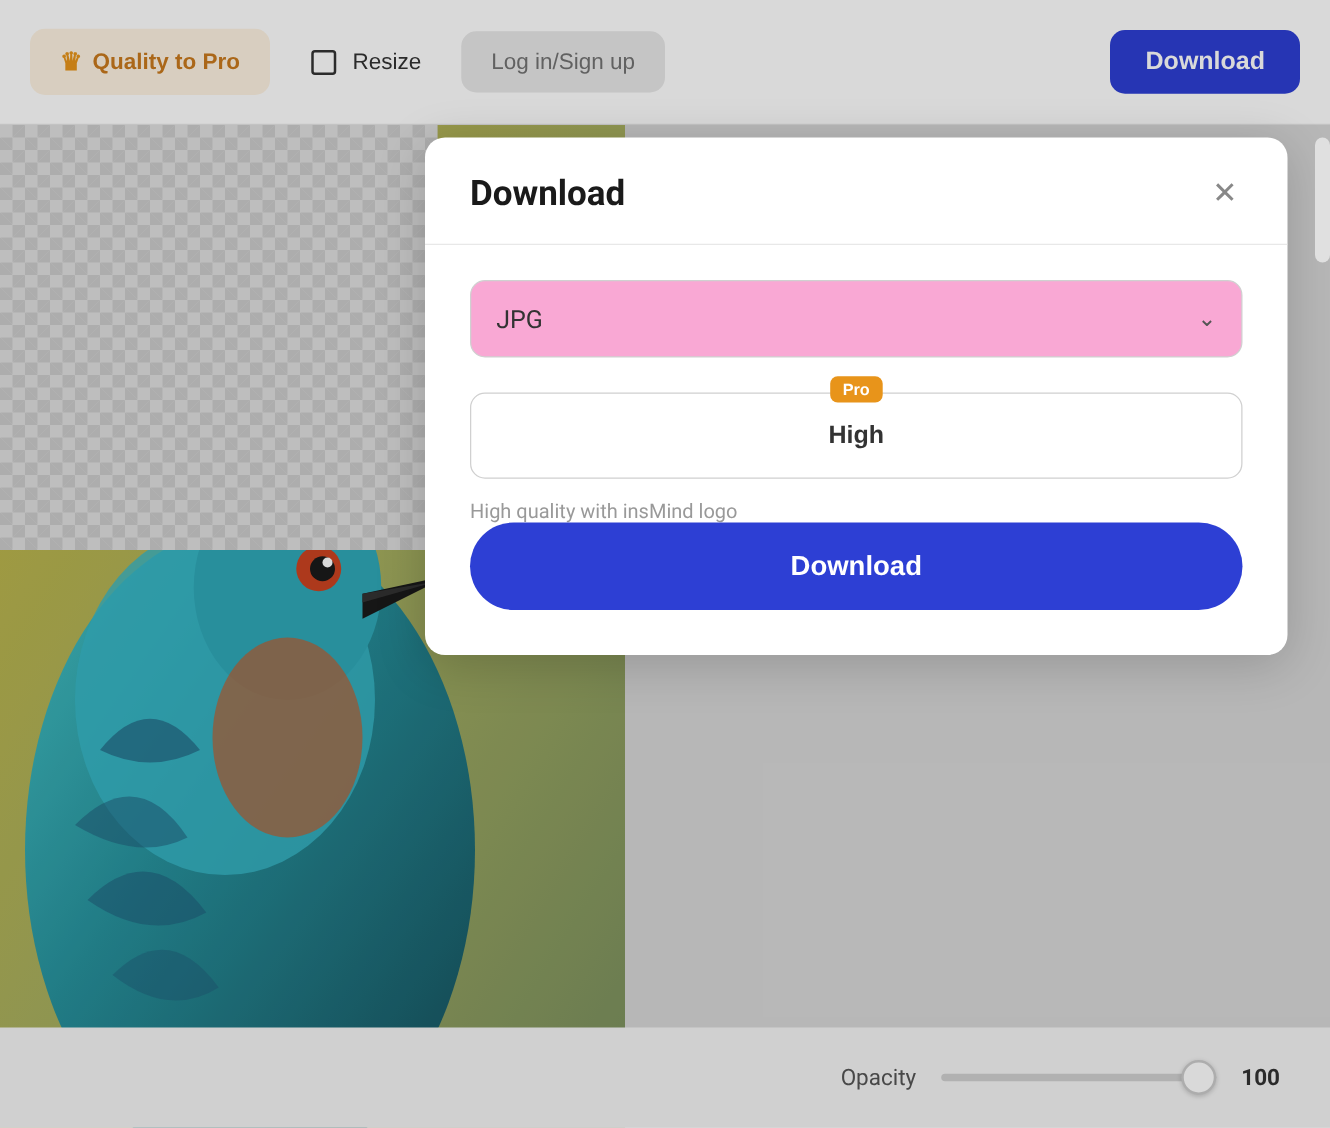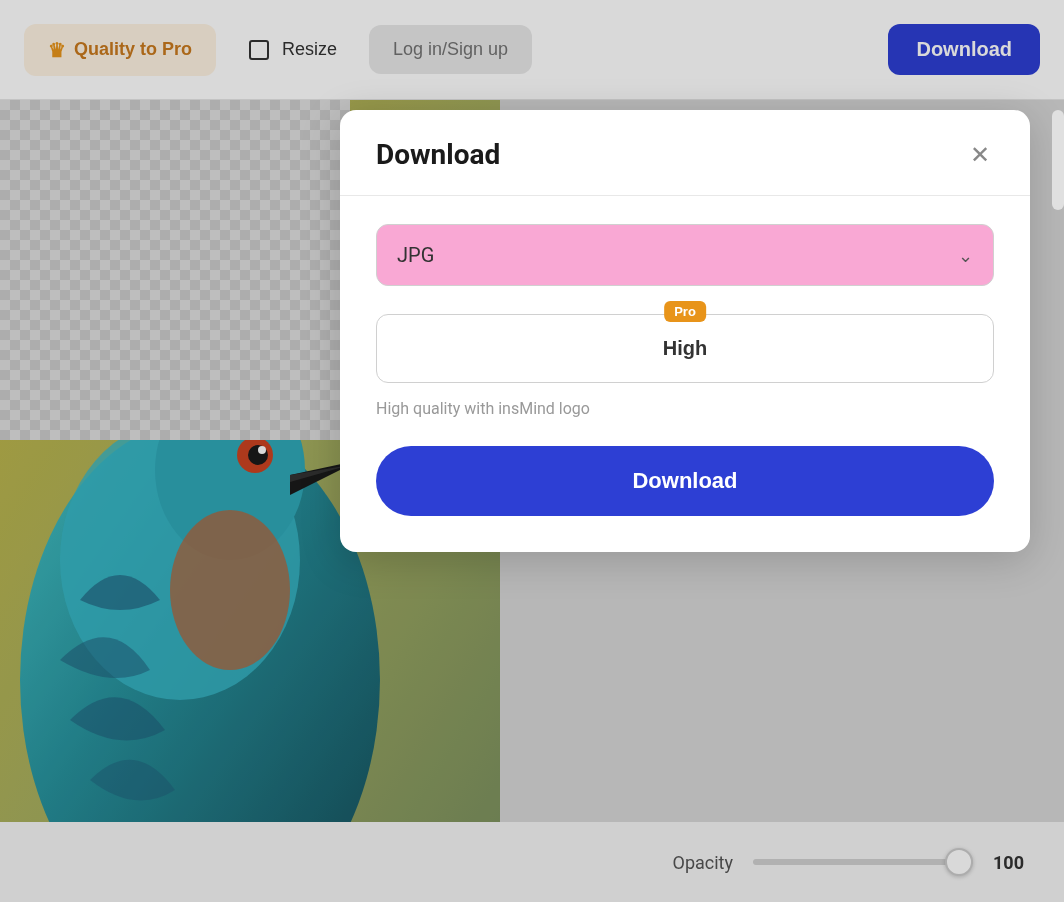--- a/index.html
+++ b/index.html
@@ -272,21 +272,20 @@
       font-weight: 700;
       padding: 3px 10px;
       border-radius: 6px;
       text-align: right;
     }
 
     .quality-hint {
       font-size: 16px;
       color: #999;
       margin-top: 12px;
-      margin-bottom: 28px;
     }
 
     
     .download-modal-btn {
       width: 100%;
       background: #2d3fd4;
       border: none;
       border-radius: 50px;
       padding: 22px;
       font-size: 22px;

